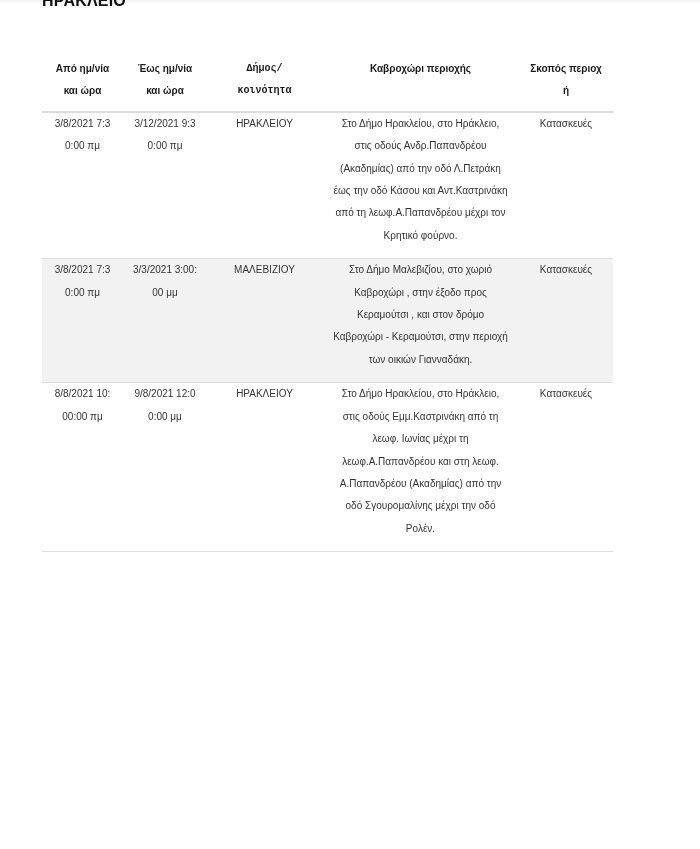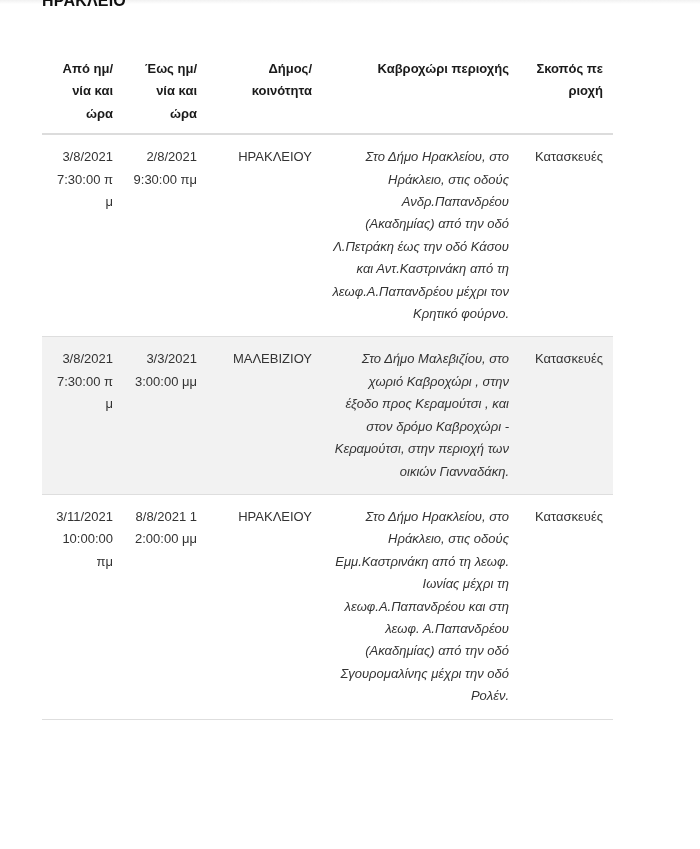--- a/index.html
+++ b/index.html
@@ -6,69 +6,69 @@
   body { width: 700px; height: 849px; overflow: hidden; position: relative;
          font-family: "Liberation Sans", sans-serif; color: #222; }
   .page-title { position: absolute; left: 42px; top: -8px; margin: 0;
                 font-size: 16px; font-weight: bold; letter-spacing: 0.2px; color: #111; }
   .top-shadow { position: absolute; left: 0; top: 0; width: 700px; height: 4px;
                 background: linear-gradient(#e8e8e8, #fff); opacity: 0.6; }
   table { position: absolute; left: 42px; top: 52px; width: 571px;
           border-collapse: collapse; table-layout: fixed; }
   col.c1 { width: 81px; } col.c2 { width: 84px; } col.c3 { width: 115px; }
   col.c4 { width: 197px; } col.c5 { width: 94px; }
-  th, td { text-align: right; vertical-align: top; padding: 0 10px 0 10px;
-           font-size: 13px; line-height: 22.4px; word-break: break-all; }
+  th, td { text-align: center; vertical-align: top; padding: 0 10px 0 10px;
+           font-size: 10px; line-height: 22.4px; word-break: break-all; }
   th { font-weight: bold; color: #1a1a1a; padding-top: 6px; padding-bottom: 8px; }
   thead tr { border-bottom: 2px solid #dcdcdc; }
-  td { color: #333; padding-top: 11px; padding-bottom: 11px; }
+  td { color: #333; padding-bottom: 11px; }
   tbody tr { border-bottom: 1px solid #dedede; }
   tbody tr.alt { background: #f2f2f2; }
-  td.desc { word-break: normal; overflow-wrap: break-word; font-style: italic; }
+  td.desc { word-break: normal; overflow-wrap: break-word; }
   th.h4 { word-break: normal; }
 </style>
 </head>
 <body>
 
 <div class="top-shadow"></div>
 <h2 class="page-title">ΗΡΑΚΛΕΙΟ</h2>
 
 <table>
   <colgroup>
       <col class="c1">
       <col class="c2">
       <col class="c3">
       <col class="c4">
       <col class="c5">
     </colgroup>
   <thead>
     <tr>
       <th style="word-break:normal;">Από ημ/νία και ώρα</th>
       <th style="word-break:normal;">Έως ημ/νία και ώρα</th>
-      <th style="word-break:normal;">Δήμος/ κοινότητα</th>
+      <th style="word-break:normal;font-family:Liberation Mono, monospace;">Δήμος/ κοινότητα</th>
       <th class="h4">Καβροχώρι περιοχής</th>
       <th>Σκοπός περιοχή</th>
     </tr>
   </thead>
   <tbody>
     <tr>
       <td>3/8/2021 7:30:00 πμ</td>
-      <td>2/8/2021 9:30:00 πμ</td>
+      <td>3/12/2021 9:30:00 πμ</td>
       <td>ΗΡΑΚΛΕΙΟΥ</td>
       <td class="desc">Στο Δήμο Ηρακλείου, στο Ηράκλειο, στις οδούς Ανδρ.Παπανδρέου (Ακαδημίας) από την οδό Λ.Πετράκη έως την οδό Κάσου και Αντ.Καστρινάκη από τη λεωφ.Α.Παπανδρέου μέχρι τον Κρητικό φούρνο.</td>
       <td>Κατασκευές</td>
     </tr>
     <tr class="alt">
       <td>3/8/2021 7:30:00 πμ</td>
       <td>3/3/2021 3:00:00 μμ</td>
       <td>ΜΑΛΕΒΙΖΙΟΥ</td>
       <td class="desc">Στο Δήμο Μαλεβιζίου, στο χωριό Καβροχώρι , στην έξοδο προς Κεραμούτσι , και στον δρόμο Καβροχώρι - Κεραμούτσι, στην περιοχή των οικιών Γιανναδάκη.</td>
       <td>Κατασκευές</td>
     </tr>
     <tr>
-      <td>3/11/2021 10:00:00 πμ</td>
-      <td>8/8/2021 12:00:00 μμ</td>
+      <td>8/8/2021 10:00:00 πμ</td>
+      <td>9/8/2021 12:00:00 μμ</td>
       <td>ΗΡΑΚΛΕΙΟΥ</td>
       <td class="desc">Στο Δήμο Ηρακλείου, στο Ηράκλειο, στις οδούς Εμμ.Καστρινάκη από τη λεωφ. Ιωνίας μέχρι τη λεωφ.Α.Παπανδρέου και στη λεωφ. Α.Παπανδρέου (Ακαδημίας) από την οδό Σγουρομαλίνης μέχρι την οδό Ρολέν.</td>
       <td>Κατασκευές</td>
     </tr>
   </tbody>
 </table>
 
 </body></html>

